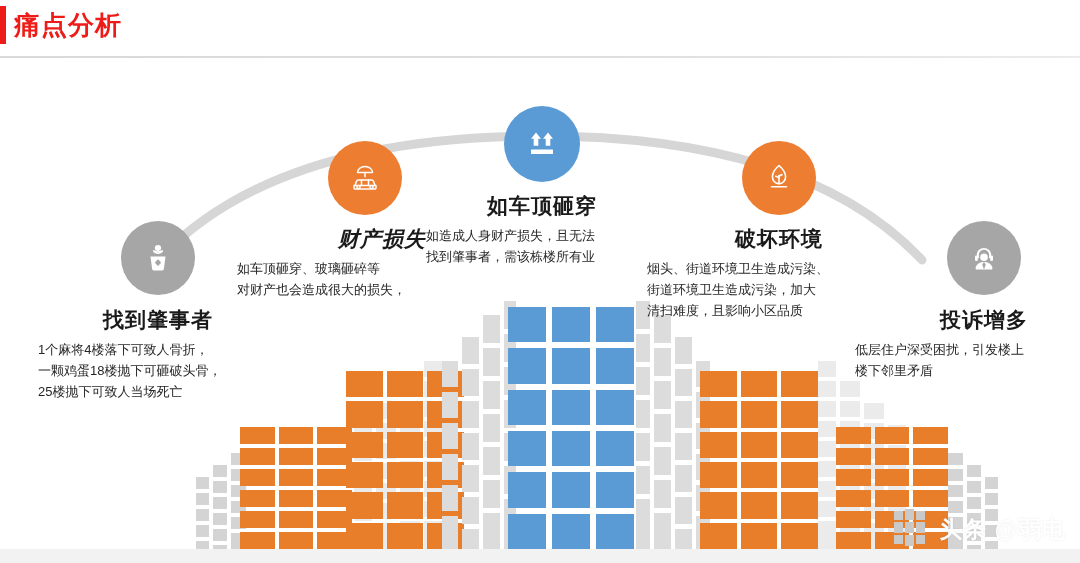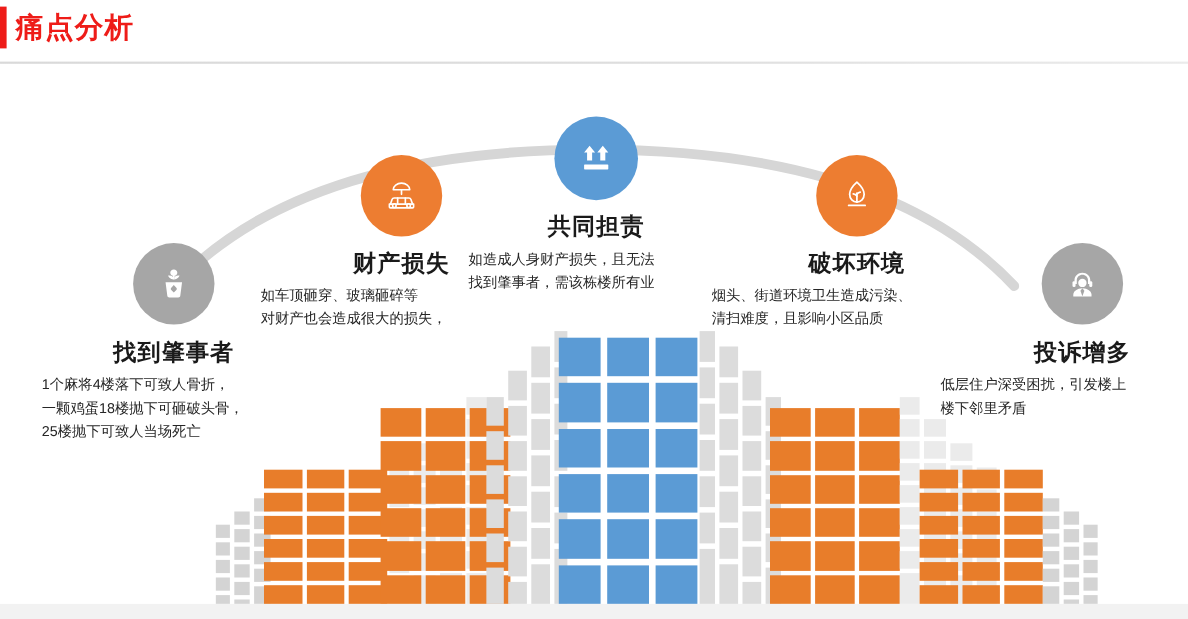--- a/index.html
+++ b/index.html
@@ -448,38 +448,38 @@
           <path d="M20 14.5v4.2"></path>
           <path d="M10 27.5l1.4-4.1c.3-.8 1-1.4 1.9-1.4h13.4c.9 0 1.6.6 1.9 1.4l1.4 4.1"></path>
           <path d="M9 27.5h22v2.6c0 .5-.4.9-.9.9H9.9c-.5 0-.9-.4-.9-.9z"></path>
           <circle cx="13.5" cy="29" r="1.6" fill="#ed7d31"></circle>
           <circle cx="26.5" cy="29" r="1.6" fill="#ed7d31"></circle>
           <path d="M16.5 22v5.5"></path>
           <path d="M23.5 22v5.5"></path>
         </g>
       </svg>
     </div>
-    <div class="node-title" style="left:0px; top:84px;">财产损失</div>
+    <div class="node-title" style="left:17px; top:84px;font-style:italic;">财产损失</div>
     <div class="node-desc" style="left:0px; top:117px; width:256px;">
       <div>如车顶砸穿、玻璃砸碎等</div>
       <div>对财产也会造成很大的损失，</div>
     </div>
   </div>
 
   <div class="node" style="left:442px; top:106px; width:200px;">
     <div class="node-circle blue" style="left:62px; top:0px; width:76px; height:76px;">
       <svg width="40" height="40" viewBox="0 0 40 40">
         <g fill="#ffffff">
           <path d="M14 8.5l5 6.2h-2.7v7.1h-4.6v-7.1H9z"></path>
           <path d="M26 8.5l5 6.2h-2.7v7.1h-4.6v-7.1h-2.7z"></path>
           <rect x="9" y="25.5" width="22" height="4.6" rx="0.6"></rect>
         </g>
       </svg>
     </div>
-    <div class="node-title" style="left:0px; top:86px;">共同担责</div>
+    <div class="node-title" style="left:0px; top:86px;">如车顶砸穿</div>
     <div class="node-desc" style="left:-16px; top:119px; width:232px;">
       <div>如造成人身财产损失，且无法</div>
       <div>找到肇事者，需该栋楼所有业</div>
     </div>
   </div>
 
   <div class="node" style="left:651px; top:141px; width:256px;">
     <div class="node-circle orange" style="left:91px; top:0px; width:74px; height:74px;">
       <svg width="38" height="38" viewBox="0 0 38 38">
         <g fill="none" stroke="#ffffff" stroke-width="1.6" stroke-linecap="round" stroke-linejoin="round">
@@ -487,20 +487,21 @@
           <path d="M19 24.8v-8.2"></path>
           <path d="M19 19.2c-1.1-1.2-2.1-1.7-3.3-1.9"></path>
           <path d="M19 17.4c1-1.1 1.9-1.6 3-1.8"></path>
           <path d="M11.5 27.8h15"></path>
         </g>
       </svg>
     </div>
     <div class="node-title" style="left:0px; top:84px;">破坏环境</div>
     <div class="node-desc" style="left:-4px; top:117px; width:264px;">
       <div>烟头、街道环境卫生造成污染、</div>
+      <div>街道环境卫生造成污染，加大</div>
       <div>清扫难度，且影响小区品质</div>
     </div>
   </div>
 
   <div class="node" style="left:855px; top:221px; width:258px;">
     <div class="node-circle gray" style="left:92px; top:0px; width:74px; height:74px;">
       <svg width="36" height="36" viewBox="0 0 36 36">
         <g fill="#ffffff">
           <path d="M18 8c-4 0-7.2 3-7.2 6.8v3.4h2.1v-3.4c0-2.8 2.3-5 5.1-5s5.1 2.2 5.1 5v3.4h2.1v-3.4C25.2 11 22 8 18 8z"></path>
           <rect x="9" y="15.6" width="2.8" height="5.4" rx="1.3"></rect>
@@ -511,14 +512,30 @@
         </g>
       </svg>
     </div>
     <div class="node-title" style="left:0px; top:85px;">投诉增多</div>
     <div class="node-desc" style="left:0px; top:118px; width:258px;">
       <div>低层住户深受困扰，引发楼上</div>
       <div>楼下邻里矛盾</div>
     </div>
   </div>
 
+  <div id="watermark">
+    <svg id="watermark-logo" width="40" height="40" viewBox="0 0 40 40">
+      <g fill="#c9c9c9">
+        <rect x="1" y="2" width="9" height="9"></rect>
+        <rect x="12" y="0" width="9" height="11"></rect>
+        <rect x="23" y="2" width="9" height="9"></rect>
+        <rect x="1" y="13" width="9" height="11"></rect>
+        <rect x="12" y="13" width="9" height="11"></rect>
+        <rect x="23" y="13" width="9" height="11"></rect>
+        <rect x="1" y="26" width="9" height="9"></rect>
+        <rect x="12" y="26" width="9" height="11"></rect>
+        <rect x="23" y="26" width="9" height="9"></rect>
+      </g>
+    </svg>
+    <div id="watermark-text">头条 @弱电</div>
+  </div>
 
 </div>
 
 </body></html>

